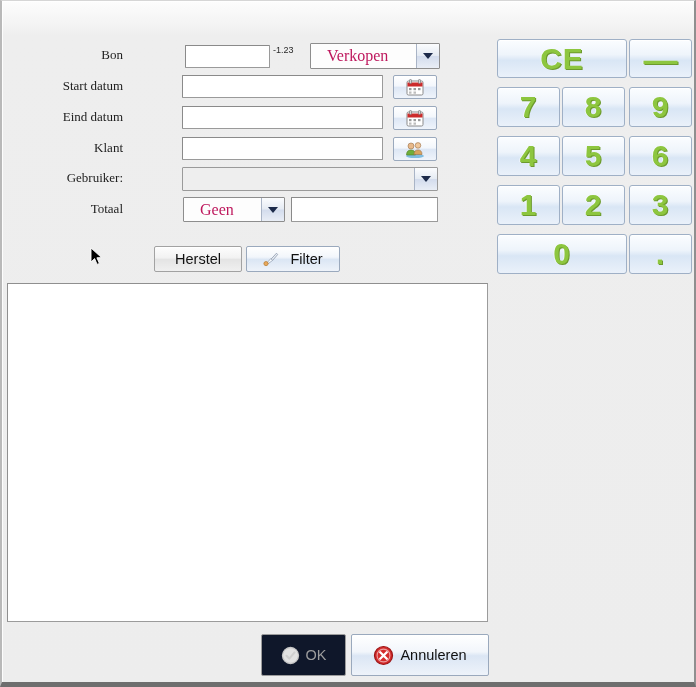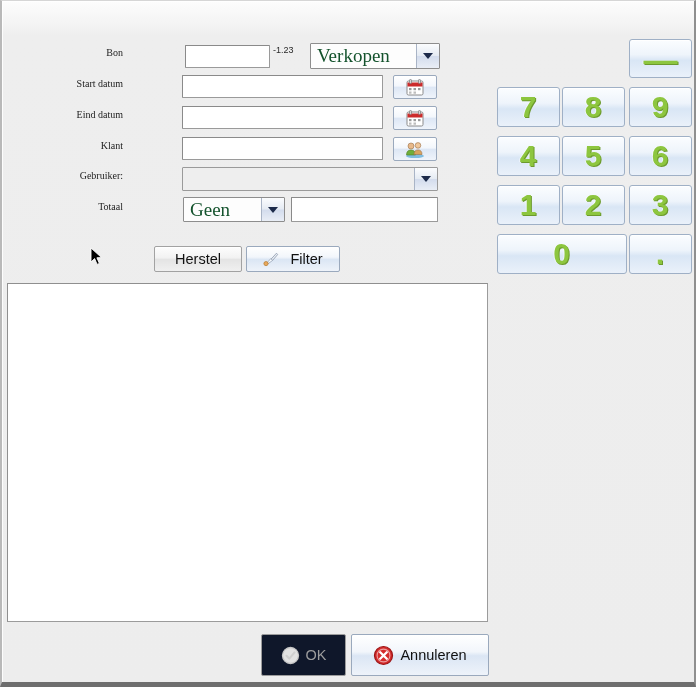--- a/index.html
+++ b/index.html
@@ -50,21 +50,21 @@
     font-family: "Liberation Serif", "DejaVu Serif", serif;
     font-size: 14px;
     color: #202020;
     letter-spacing: 0.2px;
   }
   
   .field-label {
     position: absolute;
     text-align: right;
     font-family: "Liberation Serif", "DejaVu Serif", serif;
-    font-size: 10px;
+    font-size: 13px;
     color: #1c1c1c;
     width: 115px;
     left: 8px;
     white-space: nowrap;
   }
   
   .txt {
     position: absolute;
     box-sizing: border-box;
     background: #ffffff;
@@ -92,24 +92,24 @@
     box-sizing: border-box;
     border: 1px solid #8d8d8d;
     background: #fdfdfd;
     display: flex;
     align-items: center;
     border-radius: 1px;
   }
   .combo.grey { background: #eeeeee; border-color: #9a9a9a; }
   .combo-text {
     flex: 1 1 auto;
-    padding-left: 6px;
-    font-family: "Liberation Serif", "DejaVu Serif", serif;
-    font-size: 19px;
-    color: #14532d;
+    padding-left: 16px;
+    font-family: "Liberation Serif", "DejaVu Serif", serif;
+    font-size: 16px;
+    color: #be185d;
     overflow: hidden;
     white-space: nowrap;
   }
   .combo-arrow {
     flex: 0 0 auto;
     width: 22px;
     align-self: stretch;
     display: flex;
     align-items: center;
     justify-content: center;
@@ -304,20 +304,23 @@
     </svg>
     <span class="btn-text">Filter</span>
   </div>
 
   <svg class="cursor-arrow" style="left:90px; top:247px;" viewBox="0 0 14 20">
     <path d="M1 1 L1 15 L4.6 11.6 L7.1 17.4 L9.4 16.4 L6.9 10.8 L11.6 10.6 Z" fill="#000000" stroke="#ffffff" stroke-width="0.9"></path>
   </svg>
 
   <div class="listbox" style="left:7px; top:283px; width:481px; height:339px;"></div>
 
+  <div class="key" style="left:497px; top:39px; width:130px; height:39px;">
+    <span class="key-label">CE</span>
+  </div>
   <div class="key" style="left:629px; top:39px; width:63px; height:39px;">
     <span class="key-label minus">—</span>
   </div>
 
   <div class="key" style="left:497px; top:87px; width:63px; height:40px;">
     <span class="key-label">7</span>
   </div>
   <div class="key" style="left:562px; top:87px; width:63px; height:40px;">
     <span class="key-label">8</span>
   </div>

